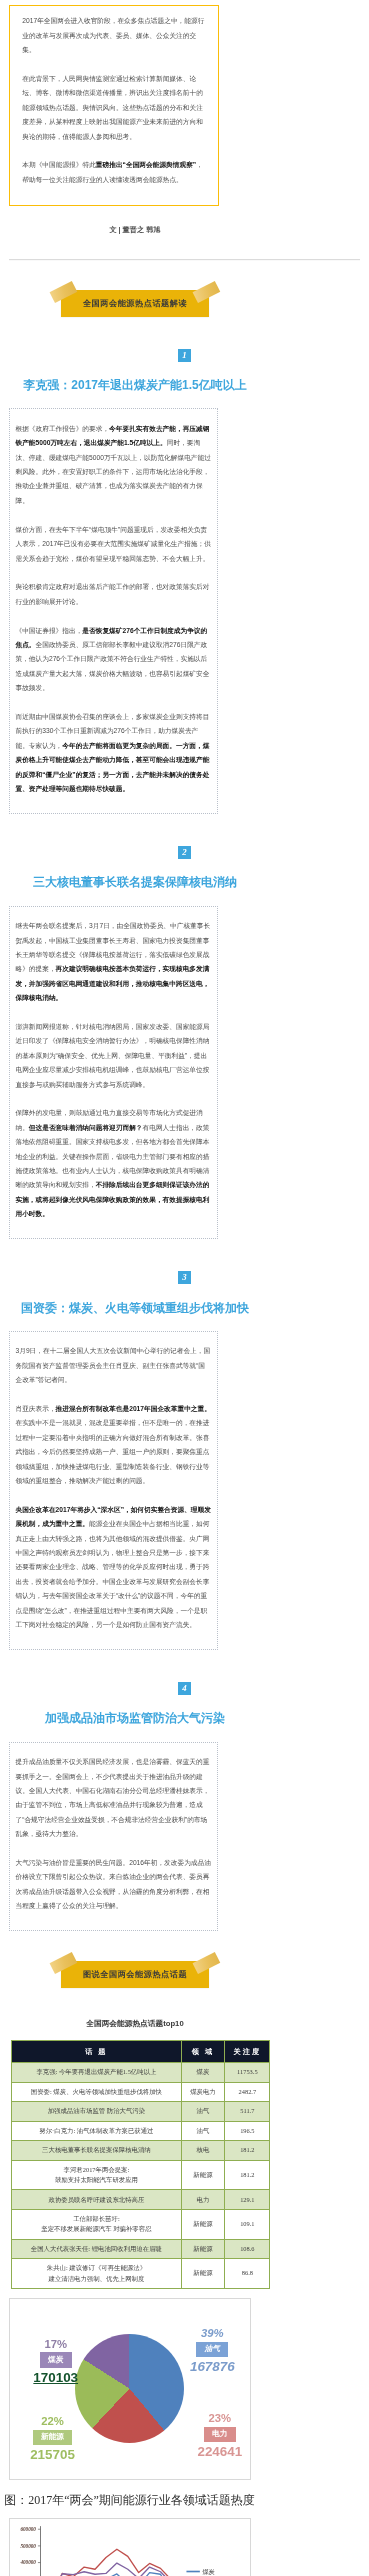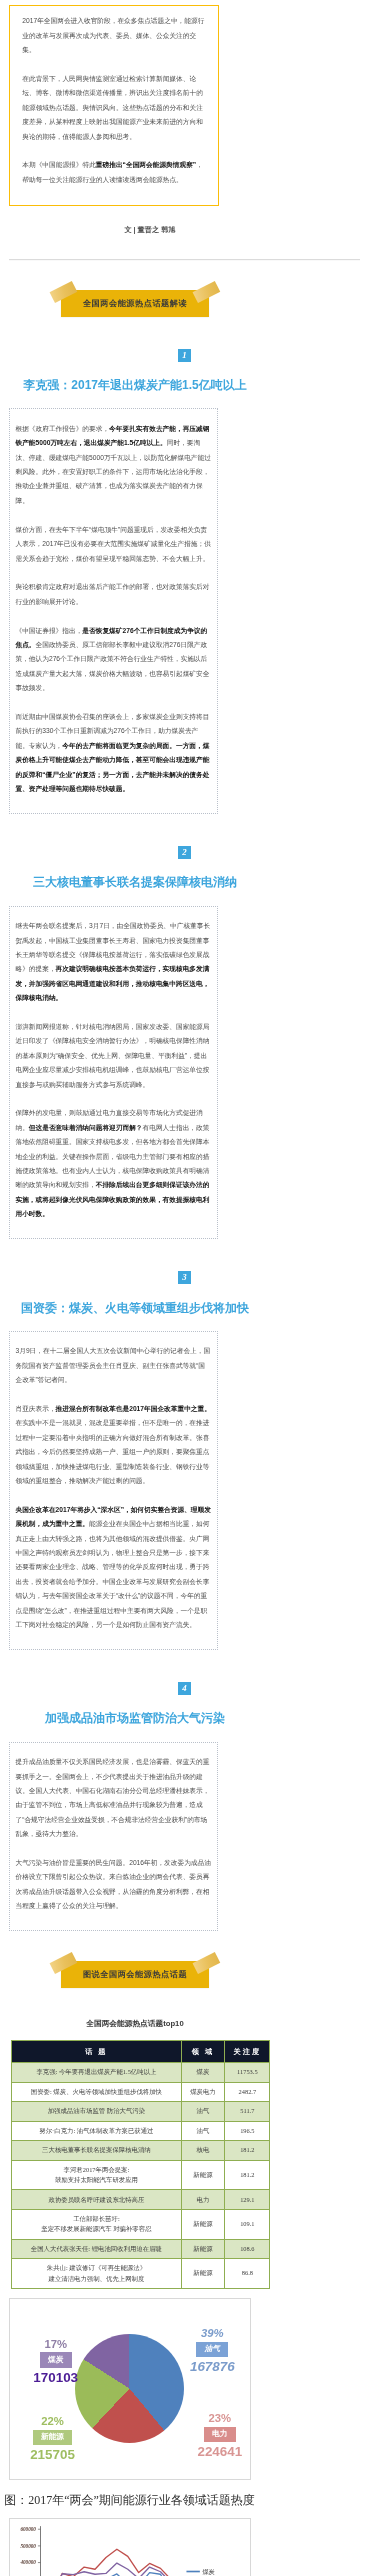--- a/index.html
+++ b/index.html
@@ -2,21 +2,21 @@
 <html style="font-size:8.2px"><head>
 <meta charset="utf-8">
 <style>
   html,body{margin:0;padding:0;background:#ffffff;}
   body{width:369px;font-family:"Liberation Sans",sans-serif;color:#4b4b4b;}
   .page{width:369px;overflow:hidden;padding-top:4.1px;}
 
   
   .intro-box{margin:1px 0 0 9.3px;width:184px;border:1px solid #FBBD08;padding:8.2px 12px 3.1px 12px;background:#fff;}
   .intro-box p{margin:0 0 12.4px 0;font-size:6.7px;line-height:12.4px;color:#4f4f4f;}
-  .byline{width:270px;text-align:center;margin-top:19.6px;font-size:7.2px;font-weight:bold;color:#4f4f4f;padding-left:15px;}
+  .byline{width:270px;text-align:center;margin-top:19.6px;font-size:7.2px;font-weight:bold;color:#4f4f4f;}
   .divider{border:none;border-top:0.5px solid #DBDBDB;width:351px;margin:24px 0 0 9.3px;box-shadow:0 0.5px 0.5px rgba(0,0,0,.05);}
 
   
   .tape-wrap{width:270px;text-align:center;margin-top:30px;}
   .tape{position:relative;display:inline-block;background:#eab308;padding:7.7px 21.6px;box-shadow:0 0.5px 1.5px rgba(0,0,0,.10);}
   .tape-title{font-size:8.2px;font-weight:bold;color:#3a3a3a;letter-spacing:0.5px;}
   .tape-end{position:absolute;width:25px;height:12.4px;background:linear-gradient(105deg,#F3D386 0%,#E9C05B 55%,#E2B64B 100%);}
   .tape-end.left{left:-10.3px;top:-4.6px;transform:rotate(-27deg);}
   .tape-end.right{right:-10.3px;top:-4.6px;transform:rotate(-27deg);}
 
@@ -204,21 +204,21 @@
           <td>86.8</td>
         </tr>
       </tbody>
   </table>
 
   <div class="chart-box pie-box">
     <div class="pie" id="pie" style="background: conic-gradient(rgb(79, 129, 189) 0deg, rgb(79, 129, 189) 140.4deg, rgb(192, 80, 77) 140.4deg, rgb(192, 80, 77) 223.2deg, rgb(155, 187, 89) 223.2deg, rgb(155, 187, 89) 302.4deg, rgb(128, 100, 162) 302.4deg, rgb(128, 100, 162) 363.6deg);"></div>
     <div class="pie-label pl-tl">
       <div class="pct" style="color: rgb(143, 127, 166);">17%</div>
       <div><span class="tag" style="background: rgb(154, 135, 184);">煤炭</span></div>
-      <div class="val" style="color: #4c1d95;">170103</div>
+      <div class="val" style="color: #14532d; text-decoration: underline;">170103</div>
     </div>
     <div class="pie-label pl-tr">
       <div class="pct" style="color: rgb(123, 156, 203);">39%</div>
       <div><span class="tag" style="background: rgb(123, 162, 214);">油气</span></div>
       <div class="val" style="color: rgb(123, 156, 203);">167876</div>
     </div>
     <div class="pie-label pl-bl">
       <div class="pct" style="color: rgb(159, 190, 98);">22%</div>
       <div><span class="tag" style="background: rgb(175, 201, 126);">新能源</span></div>
       <div class="val" style="color: rgb(159, 190, 98);">215705</div>

